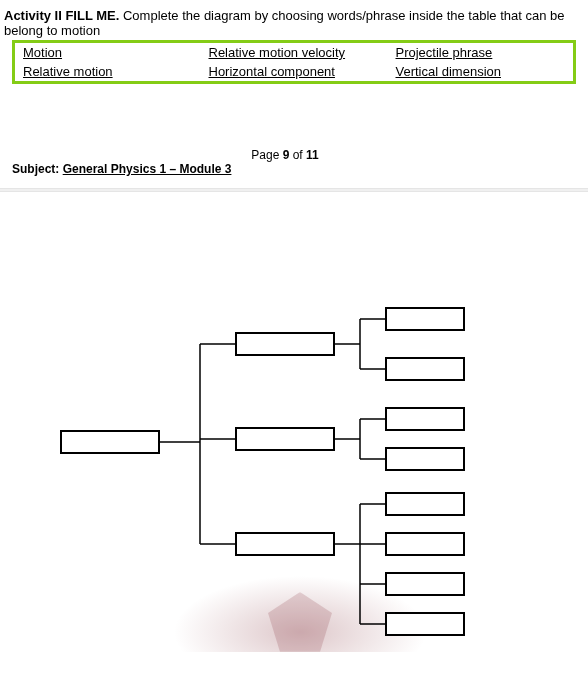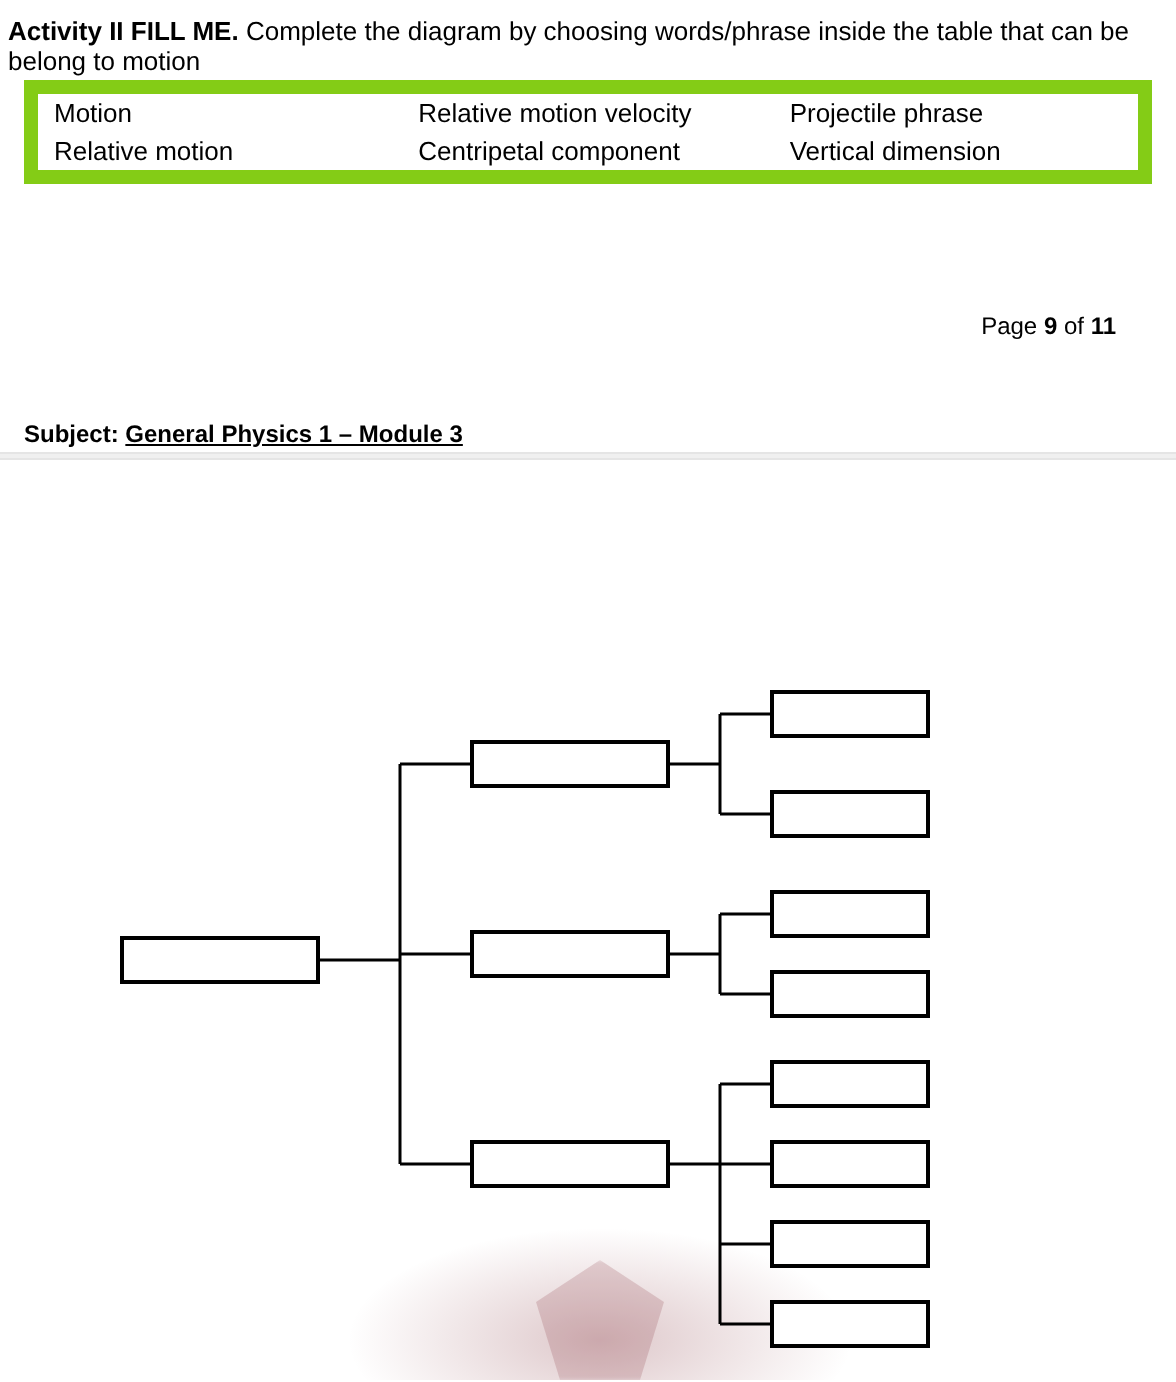--- a/index.html
+++ b/index.html
@@ -15,38 +15,38 @@
     padding: 8px 12px 2px 4px;
   }
   .activity-title {
     font-weight: bold;
   }
   .table-wrap {
     padding: 0 12px 4px 12px;
   }
   table.word-table {
     width: 100%;
-    border: 7px solid #84cc16;
+    border: 3px solid #84cc16;
     border-collapse: collapse;
+    text-decoration: underline;
   }
   table.word-table td {
     padding: 2px 8px;
     font-size: 13px;
     width: 33.33%;
   }
   .page-info {
-    text-align: right;
+    text-align: center;
     padding: 60px 30px 0 12px;
     font-size: 12px;
   }
   .subject-line {
-    padding: 0 12px 2px 12px;
+    padding: 0 12px 12px 12px;
     font-size: 12px;
     font-weight: bold;
-    margin-top: 40px;
   }
   .subject-line a {
     color: #000;
     text-decoration: underline;
   }
   .divider {
     height: 4px;
     background: #f0f0f0;
     border-top: 1px solid #e5e5e5;
     border-bottom: 1px solid #e5e5e5;
@@ -119,21 +119,21 @@
 <div class="table-wrap">
   <table class="word-table">
     <tbody>
         <tr>
       <td>Motion</td>
       <td>Relative motion velocity</td>
       <td>Projectile phrase</td>
     </tr>
     <tr>
       <td>Relative motion</td>
-      <td>Centripetal component</td>
+      <td>Horizontal component</td>
       <td>Vertical dimension</td>
     </tr>
   </tbody>
     </table>
 </div>
 
 <div class="page-info">
   <span>Page </span><b>9</b><span> of </span><b>11</b>
 </div>
 

